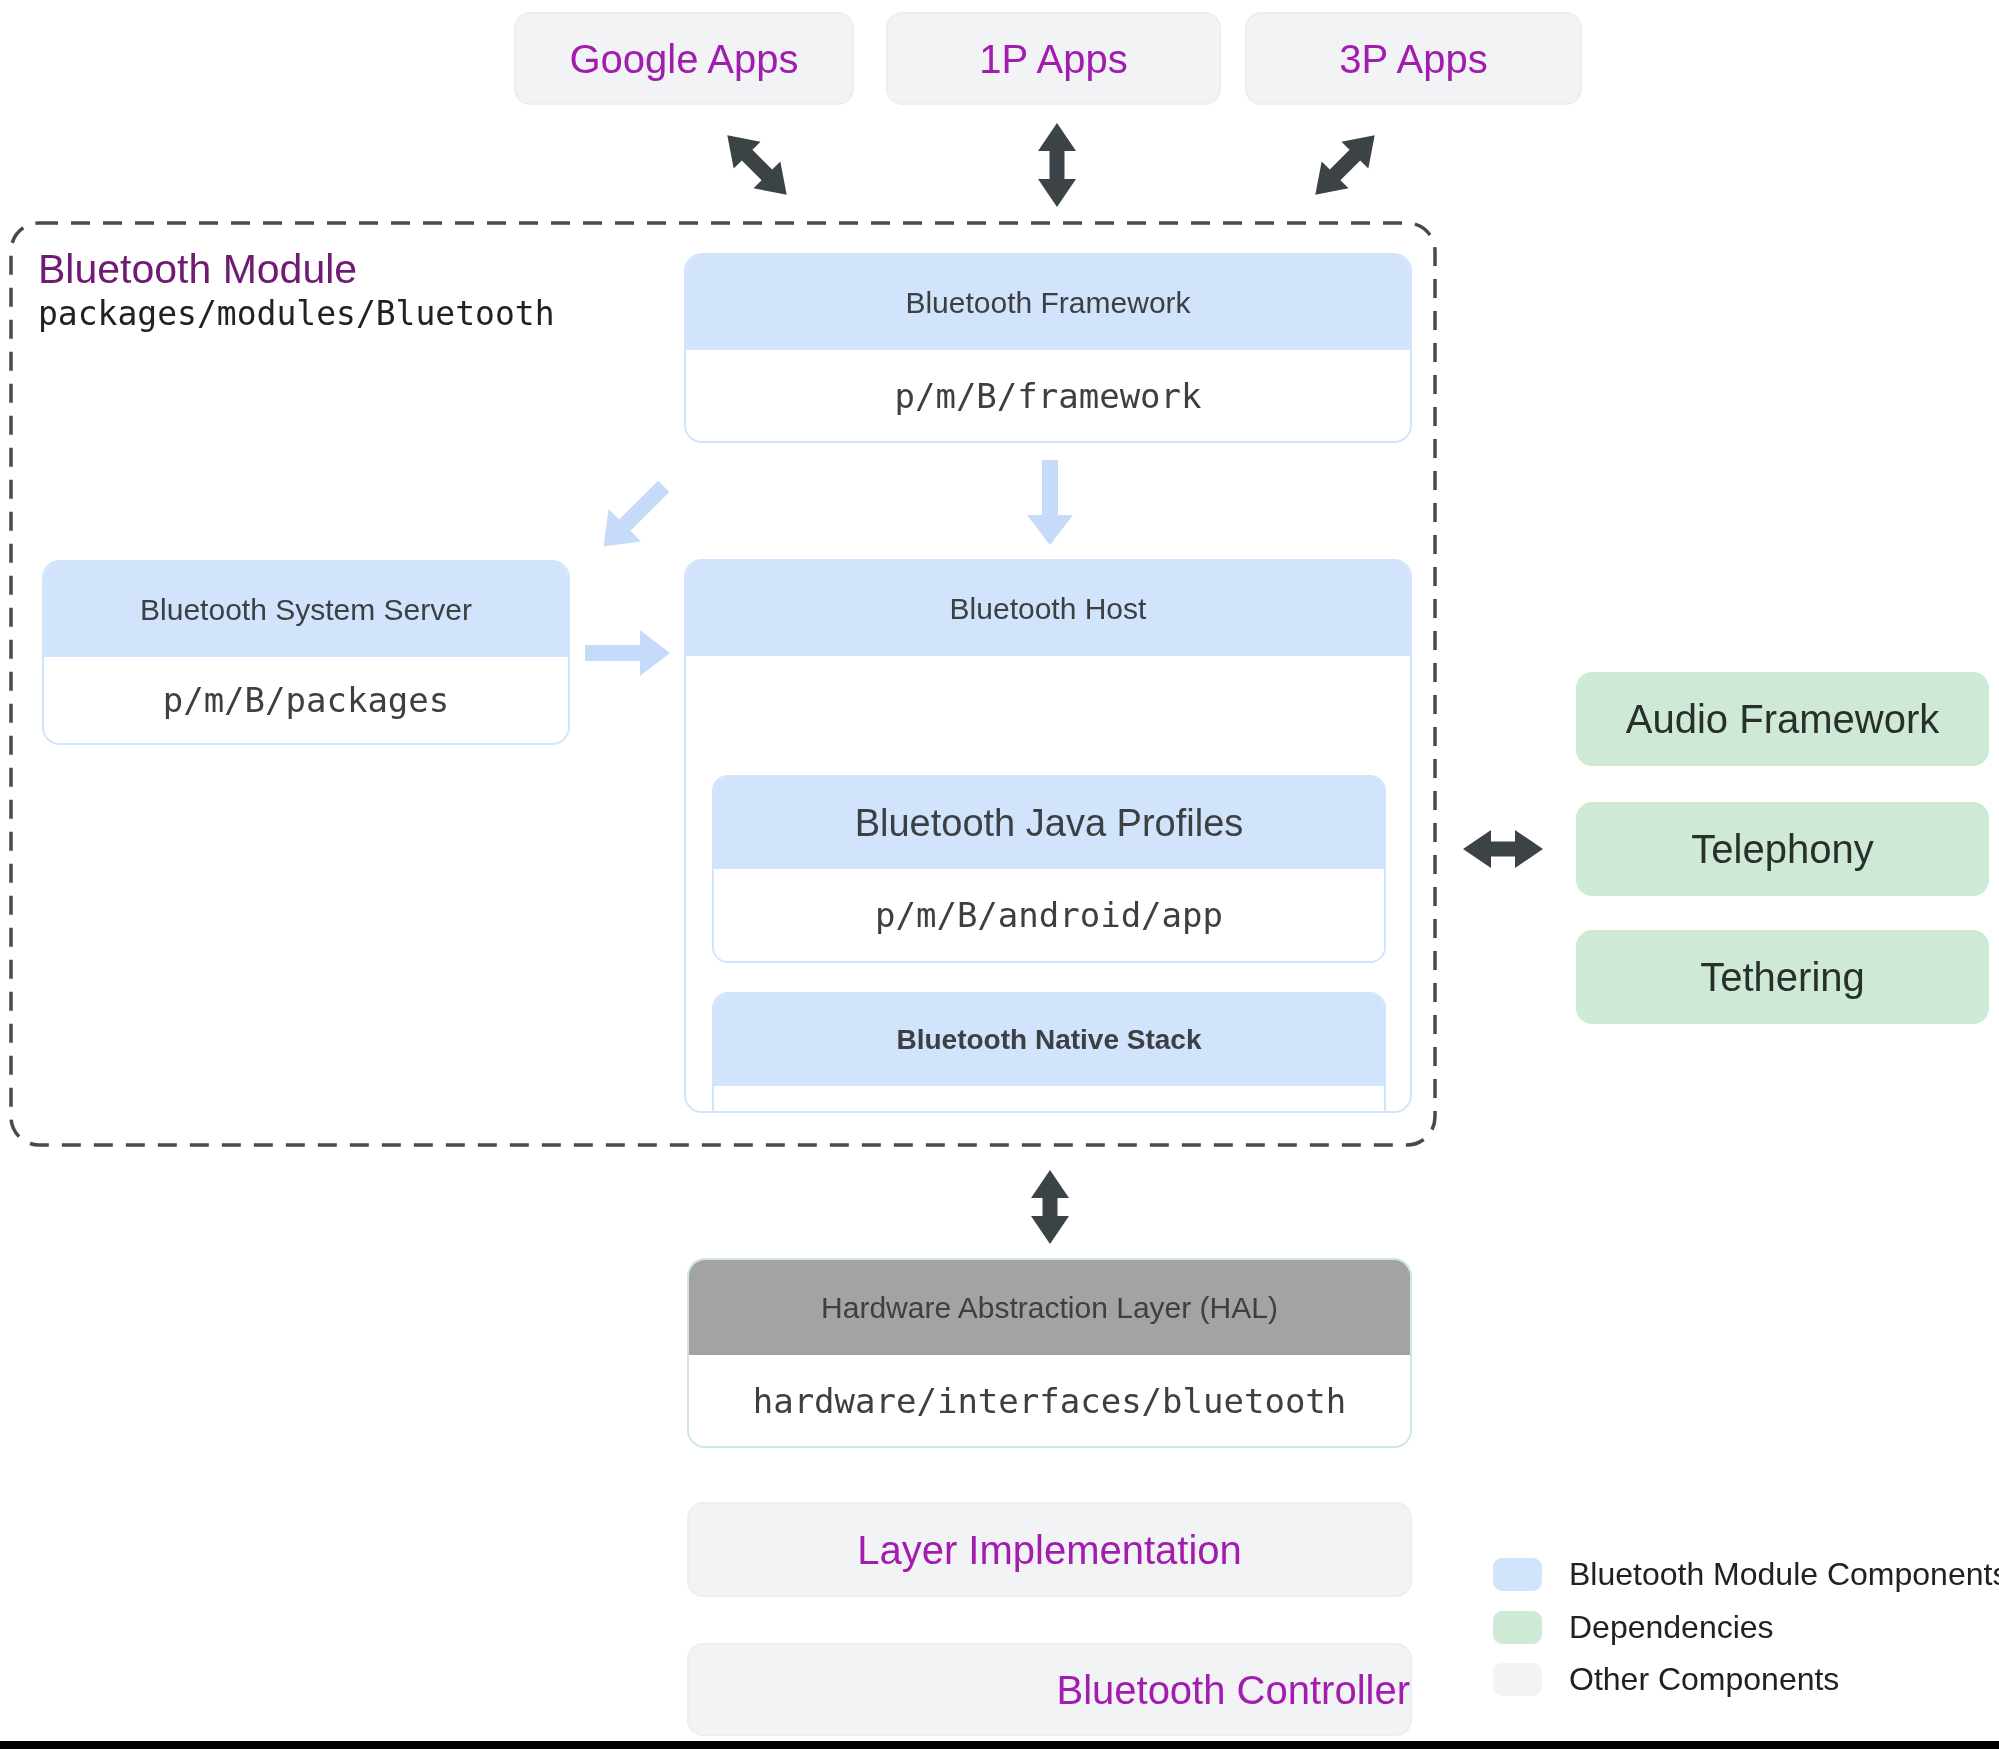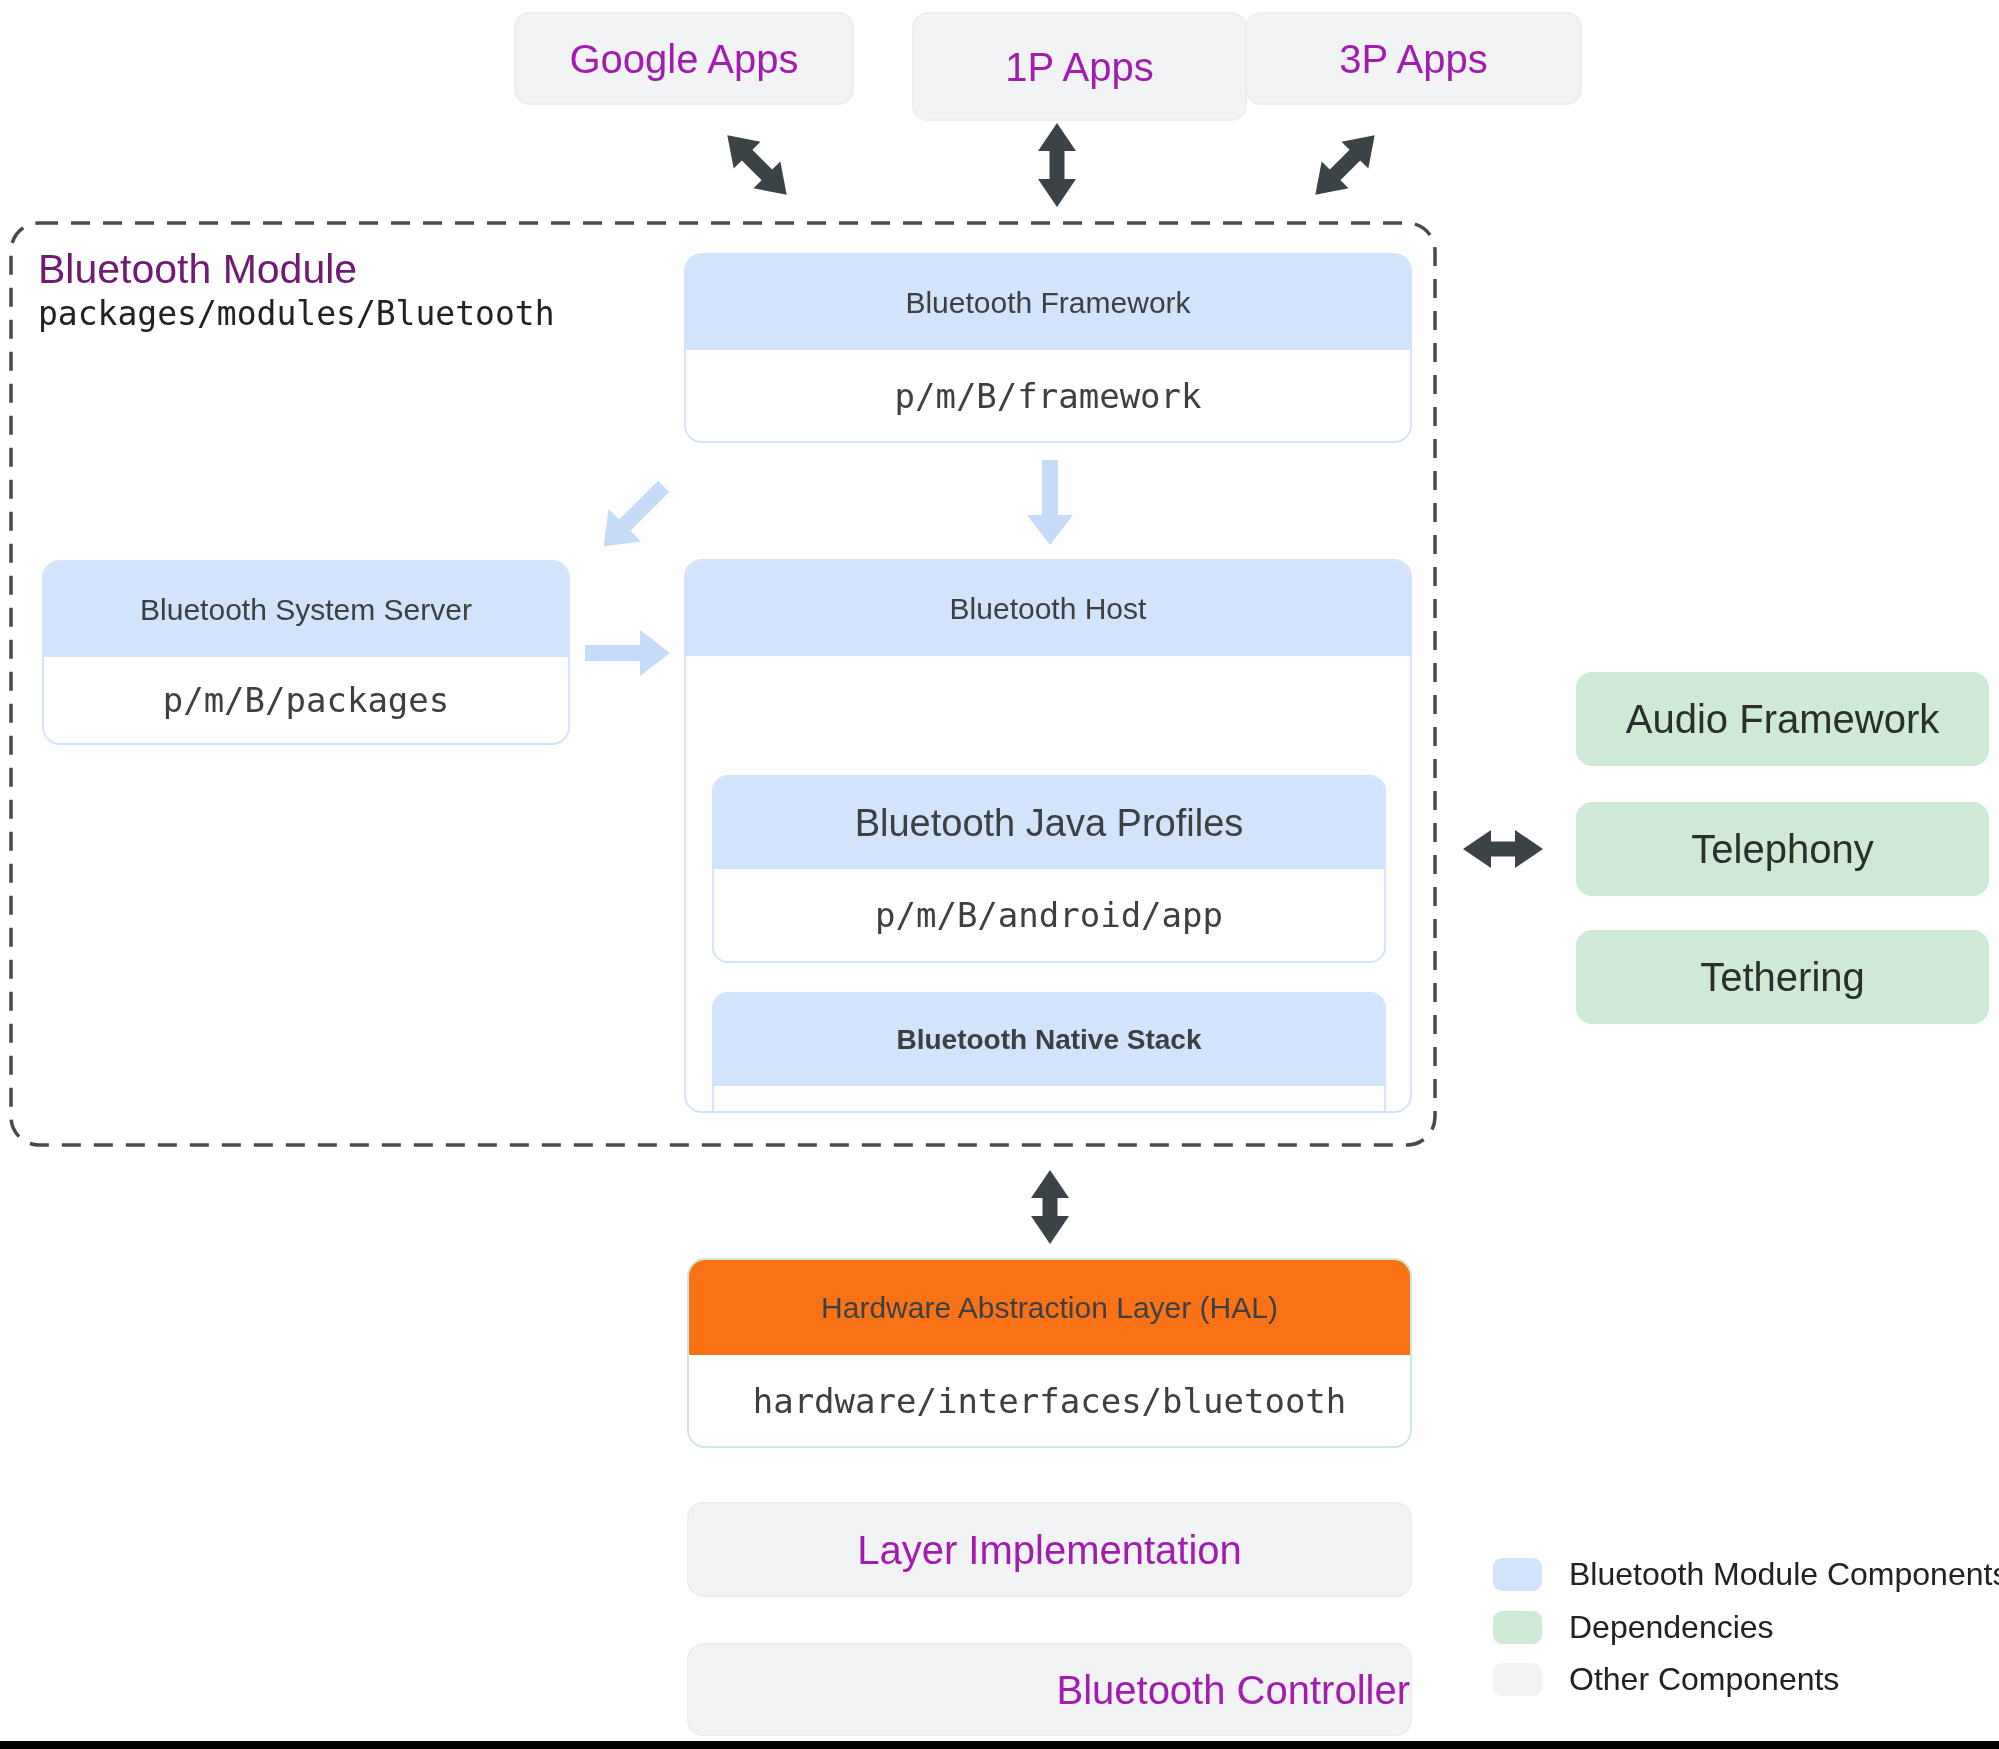--- a/index.html
+++ b/index.html
@@ -29,21 +29,21 @@
     background: #ffffff; border: 2px solid;
   }
   .split.blue  { border-color: #d2e3fc; }
   .split.greenb{ border-color: #ceead6; }
   .split .hdr {
     flex: 0 0 auto;
     display: flex; align-items: center; justify-content: center;
     font-size: 30px; color: #3c4043; line-height: 1;
   }
   .split.blue  .hdr { background: #d2e3fc; }
-  .split.greenb.hdr, .split.greenb .hdr { background: #f97316; }
+  .split.greenb.hdr, .split.greenb .hdr { background: #a3a3a3; }
   .split .bdy {
     flex: 1 1 auto;
     display: flex; align-items: center; justify-content: center;
     font-family: "DejaVu Sans Mono", monospace;
     font-size: 34px; color: #3c4043; line-height: 1;
     background: #ffffff;
   }
 
   
   .host-body { position: relative; flex: 1 1 auto; background: #ffffff; }
@@ -73,21 +73,21 @@
   #bottom-bar { background: #000000; }
 </style>
 </head>
 <body>
 
 <div id="canvas">
 
   <div class="abs pill gray" style="left:514px; top:12px; width:340px; height:93px;">
     <span>Google Apps</span>
   </div>
-  <div class="abs pill gray" style="left:912px; top:12px; width:335px; height:109px;">
+  <div class="abs pill gray" style="left:886px; top:12px; width:335px; height:93px;">
     <span>1P Apps</span>
   </div>
   <div class="abs pill gray" style="left:1245px; top:12px; width:337px; height:93px;">
     <span>3P Apps</span>
   </div>
 
   <svg class="abs dark-arrow" style="left:702px; top:110px;" width="110" height="110" viewBox="-55 -55 110 110">
     <g transform="rotate(-45)">
       <polygon points="0,-42 19,-14 7.5,-14 7.5,14 19,14 0,42 -19,14 -7.5,14 -7.5,-14 -19,-14"></polygon>
     </g>

